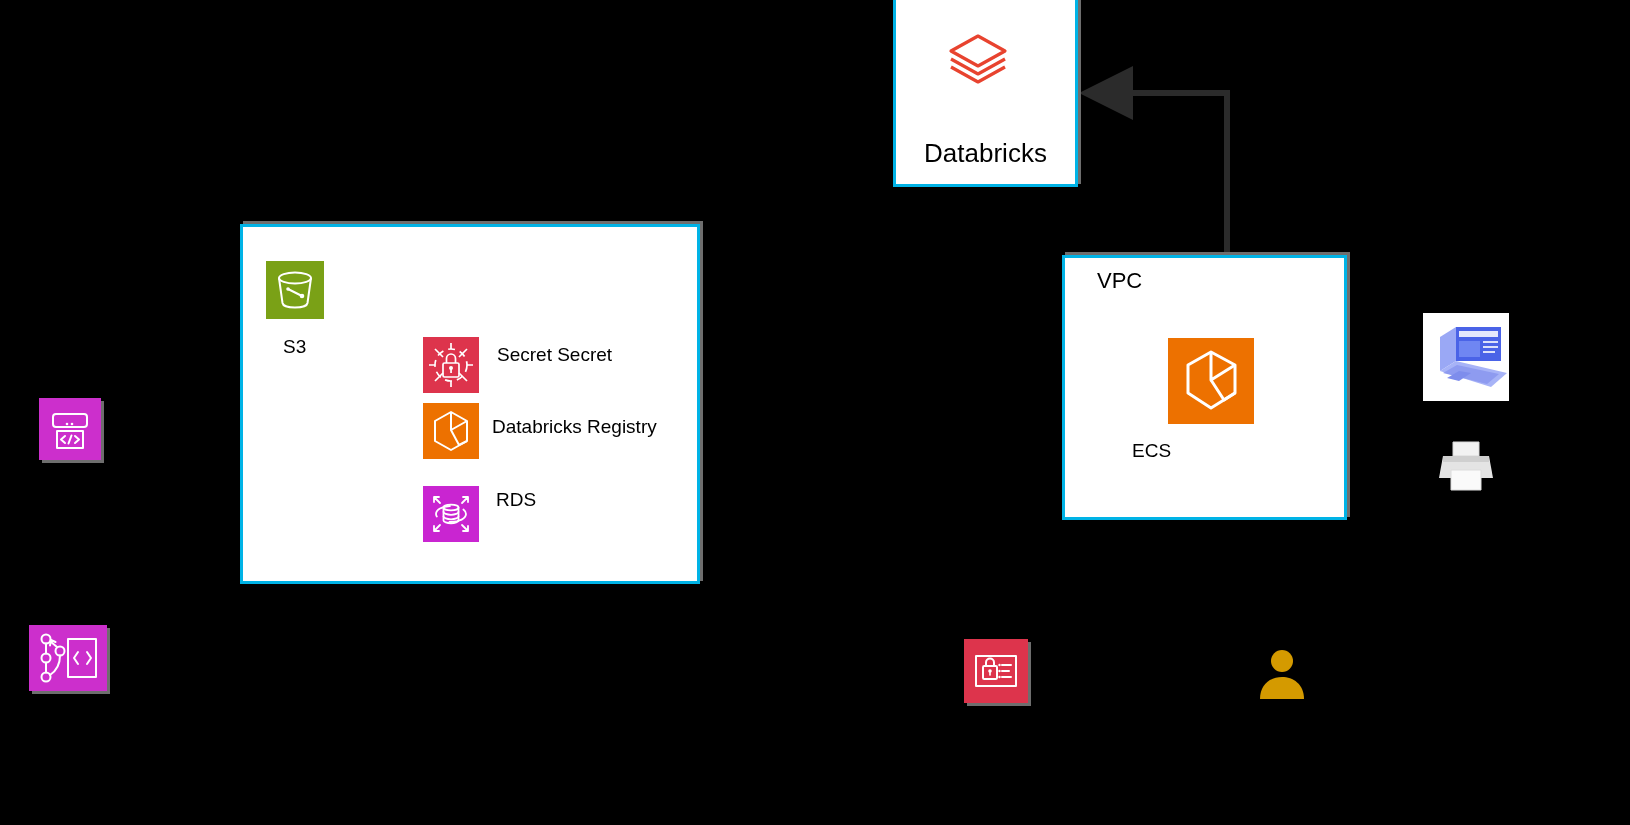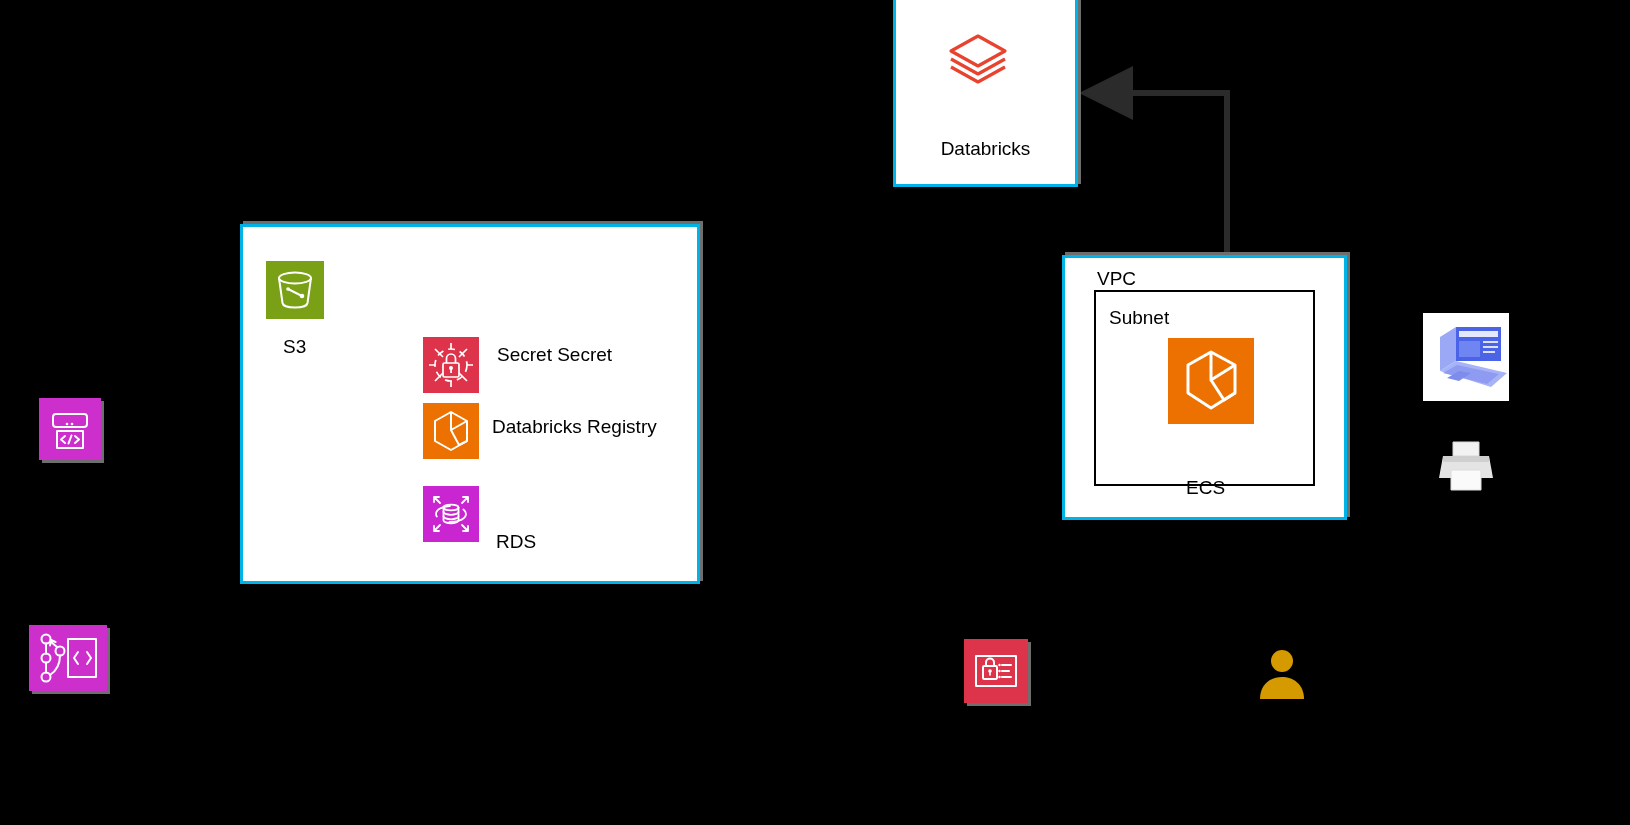--- a/index.html
+++ b/index.html
@@ -26,21 +26,21 @@
   .group-aws {
     border: 3px solid #00B3E6;
     box-shadow: 3px -3px 0 0 #6e6e6e;
   }
   .group-plain {
     border: 2px solid #000000;
     background: #ffffff;
   }
   .group-label {
     position: absolute;
-    font-size: 19px;
+    font-size: 22px;
     color: #000000;
     white-space: nowrap;
   }
 
   
   .tile {
     position: absolute;
     box-sizing: border-box;
   }
   .tile svg { display: block; width: 100%; height: 100%; }
@@ -50,21 +50,21 @@
     font-size: 19px;
     color: #000000;
     white-space: nowrap;
     line-height: 1.2;
   }
 
   .db-caption {
     position: absolute;
     width: 100%;
     text-align: center;
-    font-size: 19px;
+    font-size: 26px;
     color: #000000;
     white-space: nowrap;
   }
 
   
   #connectors {
     position: absolute;
     left: 0; top: 0;
     width: 1630px; height: 825px;
     pointer-events: none;
@@ -172,55 +172,52 @@
         <path d="M20.5,21.5 L20.5,34.5 C20.5,36 24,37.3 28,37.3 C32,37.3 35.5,36 35.5,34.5 L35.5,21.5"></path>
         <path d="M20.5,26 C20.5,27.5 24,28.8 28,28.8 C32,28.8 35.5,27.5 35.5,26"></path>
         <path d="M20.5,30.5 C20.5,32 24,33.3 28,33.3 C32,33.3 35.5,32 35.5,30.5"></path>
         <path d="M11,11 L17,17 M11,11 L11,16 M11,11 L16,11"></path>
         <path d="M45,11 L39,17 M45,11 L45,16 M45,11 L40,11"></path>
         <path d="M11,45 L17,39 M11,45 L11,40 M11,45 L16,45"></path>
         <path d="M45,45 L39,39 M45,45 L45,40 M45,45 L40,45"></path>
       </g>
     </svg>
   </div>
-  <div class="node-label" style="left:496px; top:531px;">RDS</div>
+  <div class="node-label" style="left:496px; top:489px;">RDS</div>
 
   <div class="group-box group-aws" style="left:893px; top:-3px; width:185px; height:190px;">
     <div class="tile" style="left:47px; top:28px; width:70px; height:70px;">
       <svg viewBox="0 0 70 70">
         <g fill="none" stroke="#E8432F" stroke-width="3.2" stroke-linejoin="round">
           <path d="M35,8 L62,23 L35,38 L8,23 Z"></path>
           <path d="M8,31 L35,46 L62,31"></path>
           <path d="M8,39 L35,54 L62,39"></path>
         </g>
       </svg>
     </div>
     <div class="db-caption" style="top:138px;">Databricks</div>
     <div class="db-caption" style="top:184px;">ML Pipelines</div>
   </div>
 
   <div class="group-box group-aws" style="left:1062px; top:255px; width:285px; height:265px;">
     <div class="group-label" style="left:32px; top:10px;">VPC</div>
   </div>
 
-  <div class="group-box group-plain" style="left:1094px; top:290px; width:221px; height:196px;">
-    <div class="group-label" style="left:13px; top:15px;">Subnet</div>
-  </div>
 
   <div class="tile" style="left:1168px; top:338px; width:86px; height:86px;">
     <svg viewBox="0 0 86 86">
       <rect width="86" height="86" fill="#ED7100"></rect>
       <g fill="none" stroke="#ffffff" stroke-width="3" stroke-linejoin="round">
         <path d="M43,14 L67,27 L67,55 L43,70 L20,55 L20,27 Z"></path>
         <path d="M43,14 L43,42 L67,27"></path>
         <path d="M43,42 L56,62 L67,55"></path>
       </g>
     </svg>
   </div>
-  <div class="node-label" style="left:1186px; top:440px;margin-top:37px;">ECS</div>
+  <div class="node-label" style="left:1132px; top:440px;">ECS</div>
 
   <div class="tile" style="left:39px; top:398px; width:62px; height:62px; box-shadow:3px 3px 0 0 #6e6e6e;">
     <svg viewBox="0 0 62 62">
       <rect width="62" height="62" fill="#CC2FCC"></rect>
       <g fill="none" stroke="#ffffff" stroke-width="2" stroke-linejoin="round" stroke-linecap="round">
         <rect x="14" y="16" width="34" height="13" rx="3"></rect>
         <rect x="18" y="33" width="26" height="17"></rect>
         <path d="M26,38 L22,41.5 L26,45"></path>
         <path d="M36,38 L40,41.5 L36,45"></path>
         <path d="M32.5,37.5 L29.5,45.5"></path>

